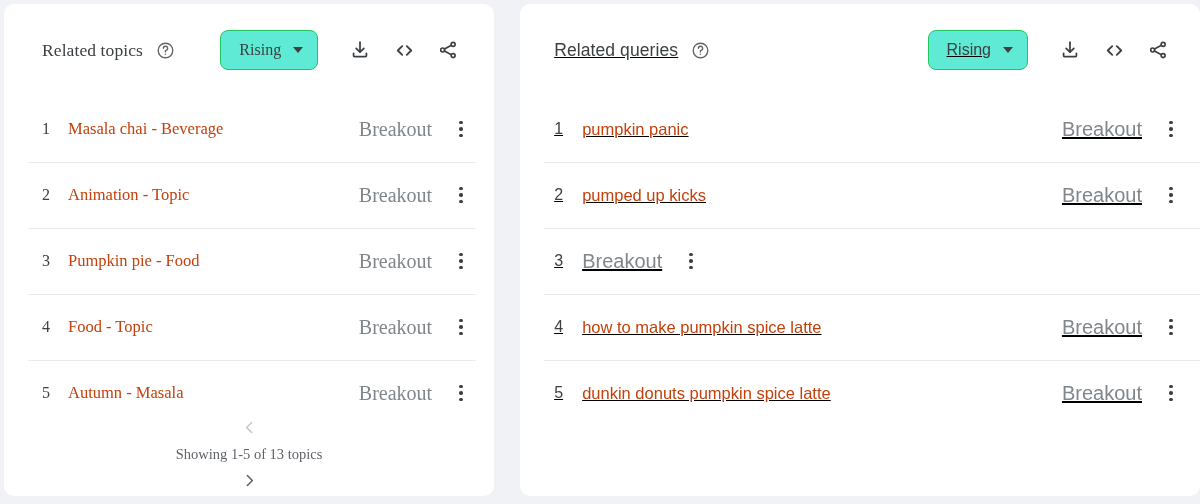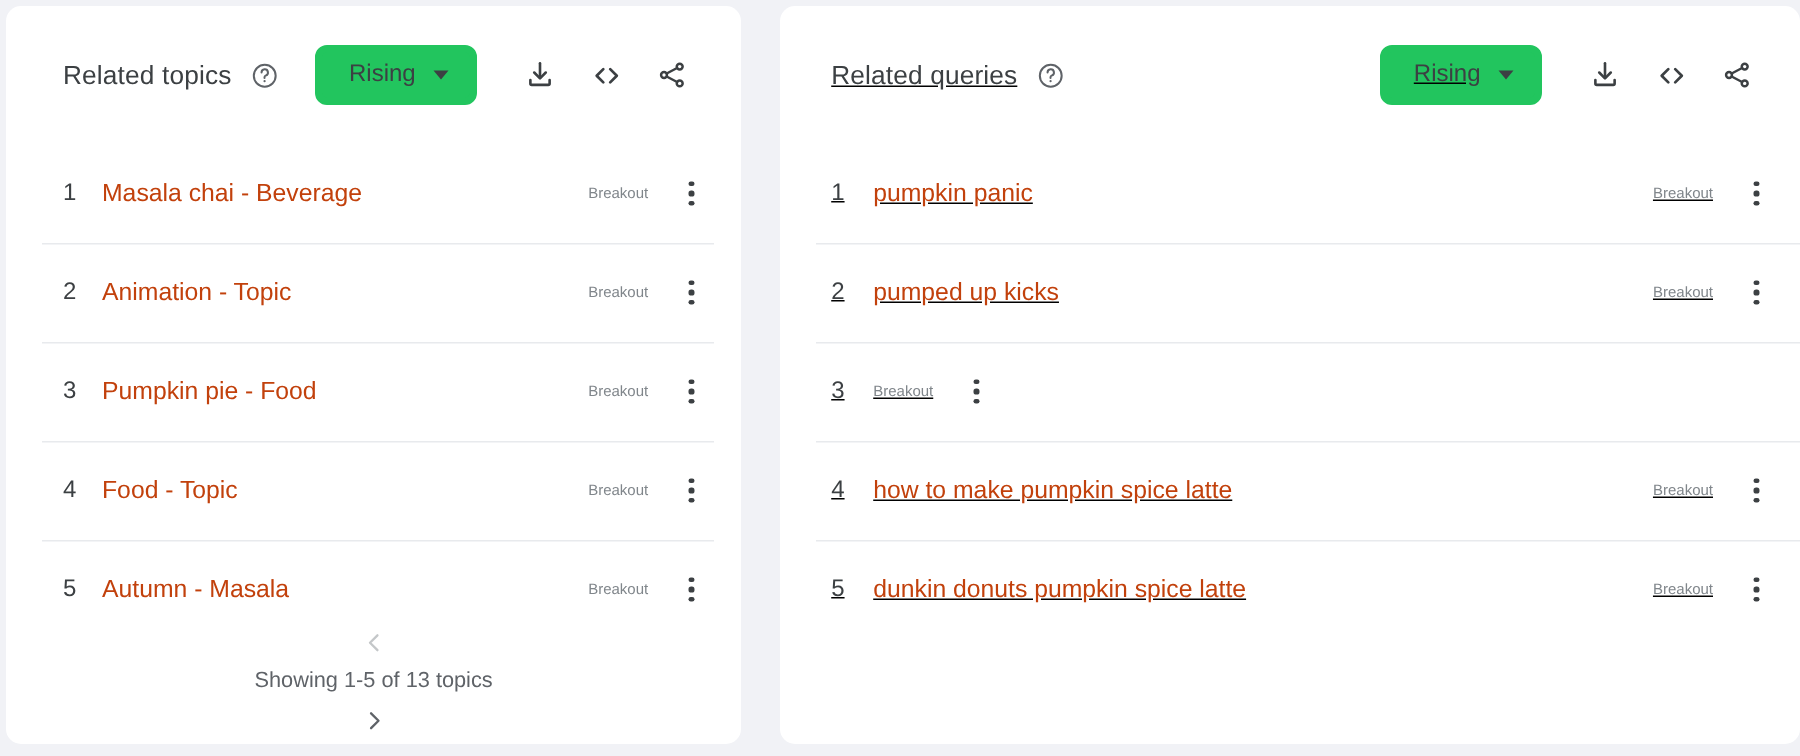--- a/index.html
+++ b/index.html
@@ -22,21 +22,21 @@
   }
 
   
   .card {
     background: #ffffff;
     border-radius: 10px;
     position: relative;
     margin-top: 4px;
     margin-bottom: 8px;
   }
-  .card-left  { width: 496px; }
+  .card-left  { width: 496px; font-family: Liberation Serif, serif; }
   .card-right { width: 688px; text-decoration: underline; }
 
   
   .card-header {
     height: 92px;
     display: flex;
     align-items: center;
     padding: 0 22px 0 38px;
   }
   .card-right .card-header { padding-left: 34px; padding-right: 18px; }
@@ -67,23 +67,23 @@
     gap: 0;
   }
 
   
   .select-pill {
     display: flex;
     align-items: center;
     gap: 12px;
     height: 40px;
     padding: 0 14px 0 18px;
-    border: 5px solid #22c55e;
+    border: 1px solid #22c55e;
     border-radius: 8px;
-    background: #22c55e;
+    background: #5eead4;
     cursor: pointer;
     margin-right: 22px;
   }
   .select-pill-label {
     font-size: 16px;
     color: #3c4043;
   }
   .caret {
     width: 0; height: 0;
     border-left: 5px solid transparent;
@@ -138,21 +138,21 @@
   .row-label {
     font-size: 16.5px;
     color: #c2410c;
     flex: 1;
     white-space: nowrap;
     overflow: hidden;
     text-overflow: ellipsis;
   }
 
   .row-value {
-    font-size: 10px;
+    font-size: 20px;
     color: #80868b;
     margin-right: 18px;
     flex: none;
   }
 
   .kebab {
     width: 22px;
     height: 26px;
     display: flex;
     flex-direction: column;

